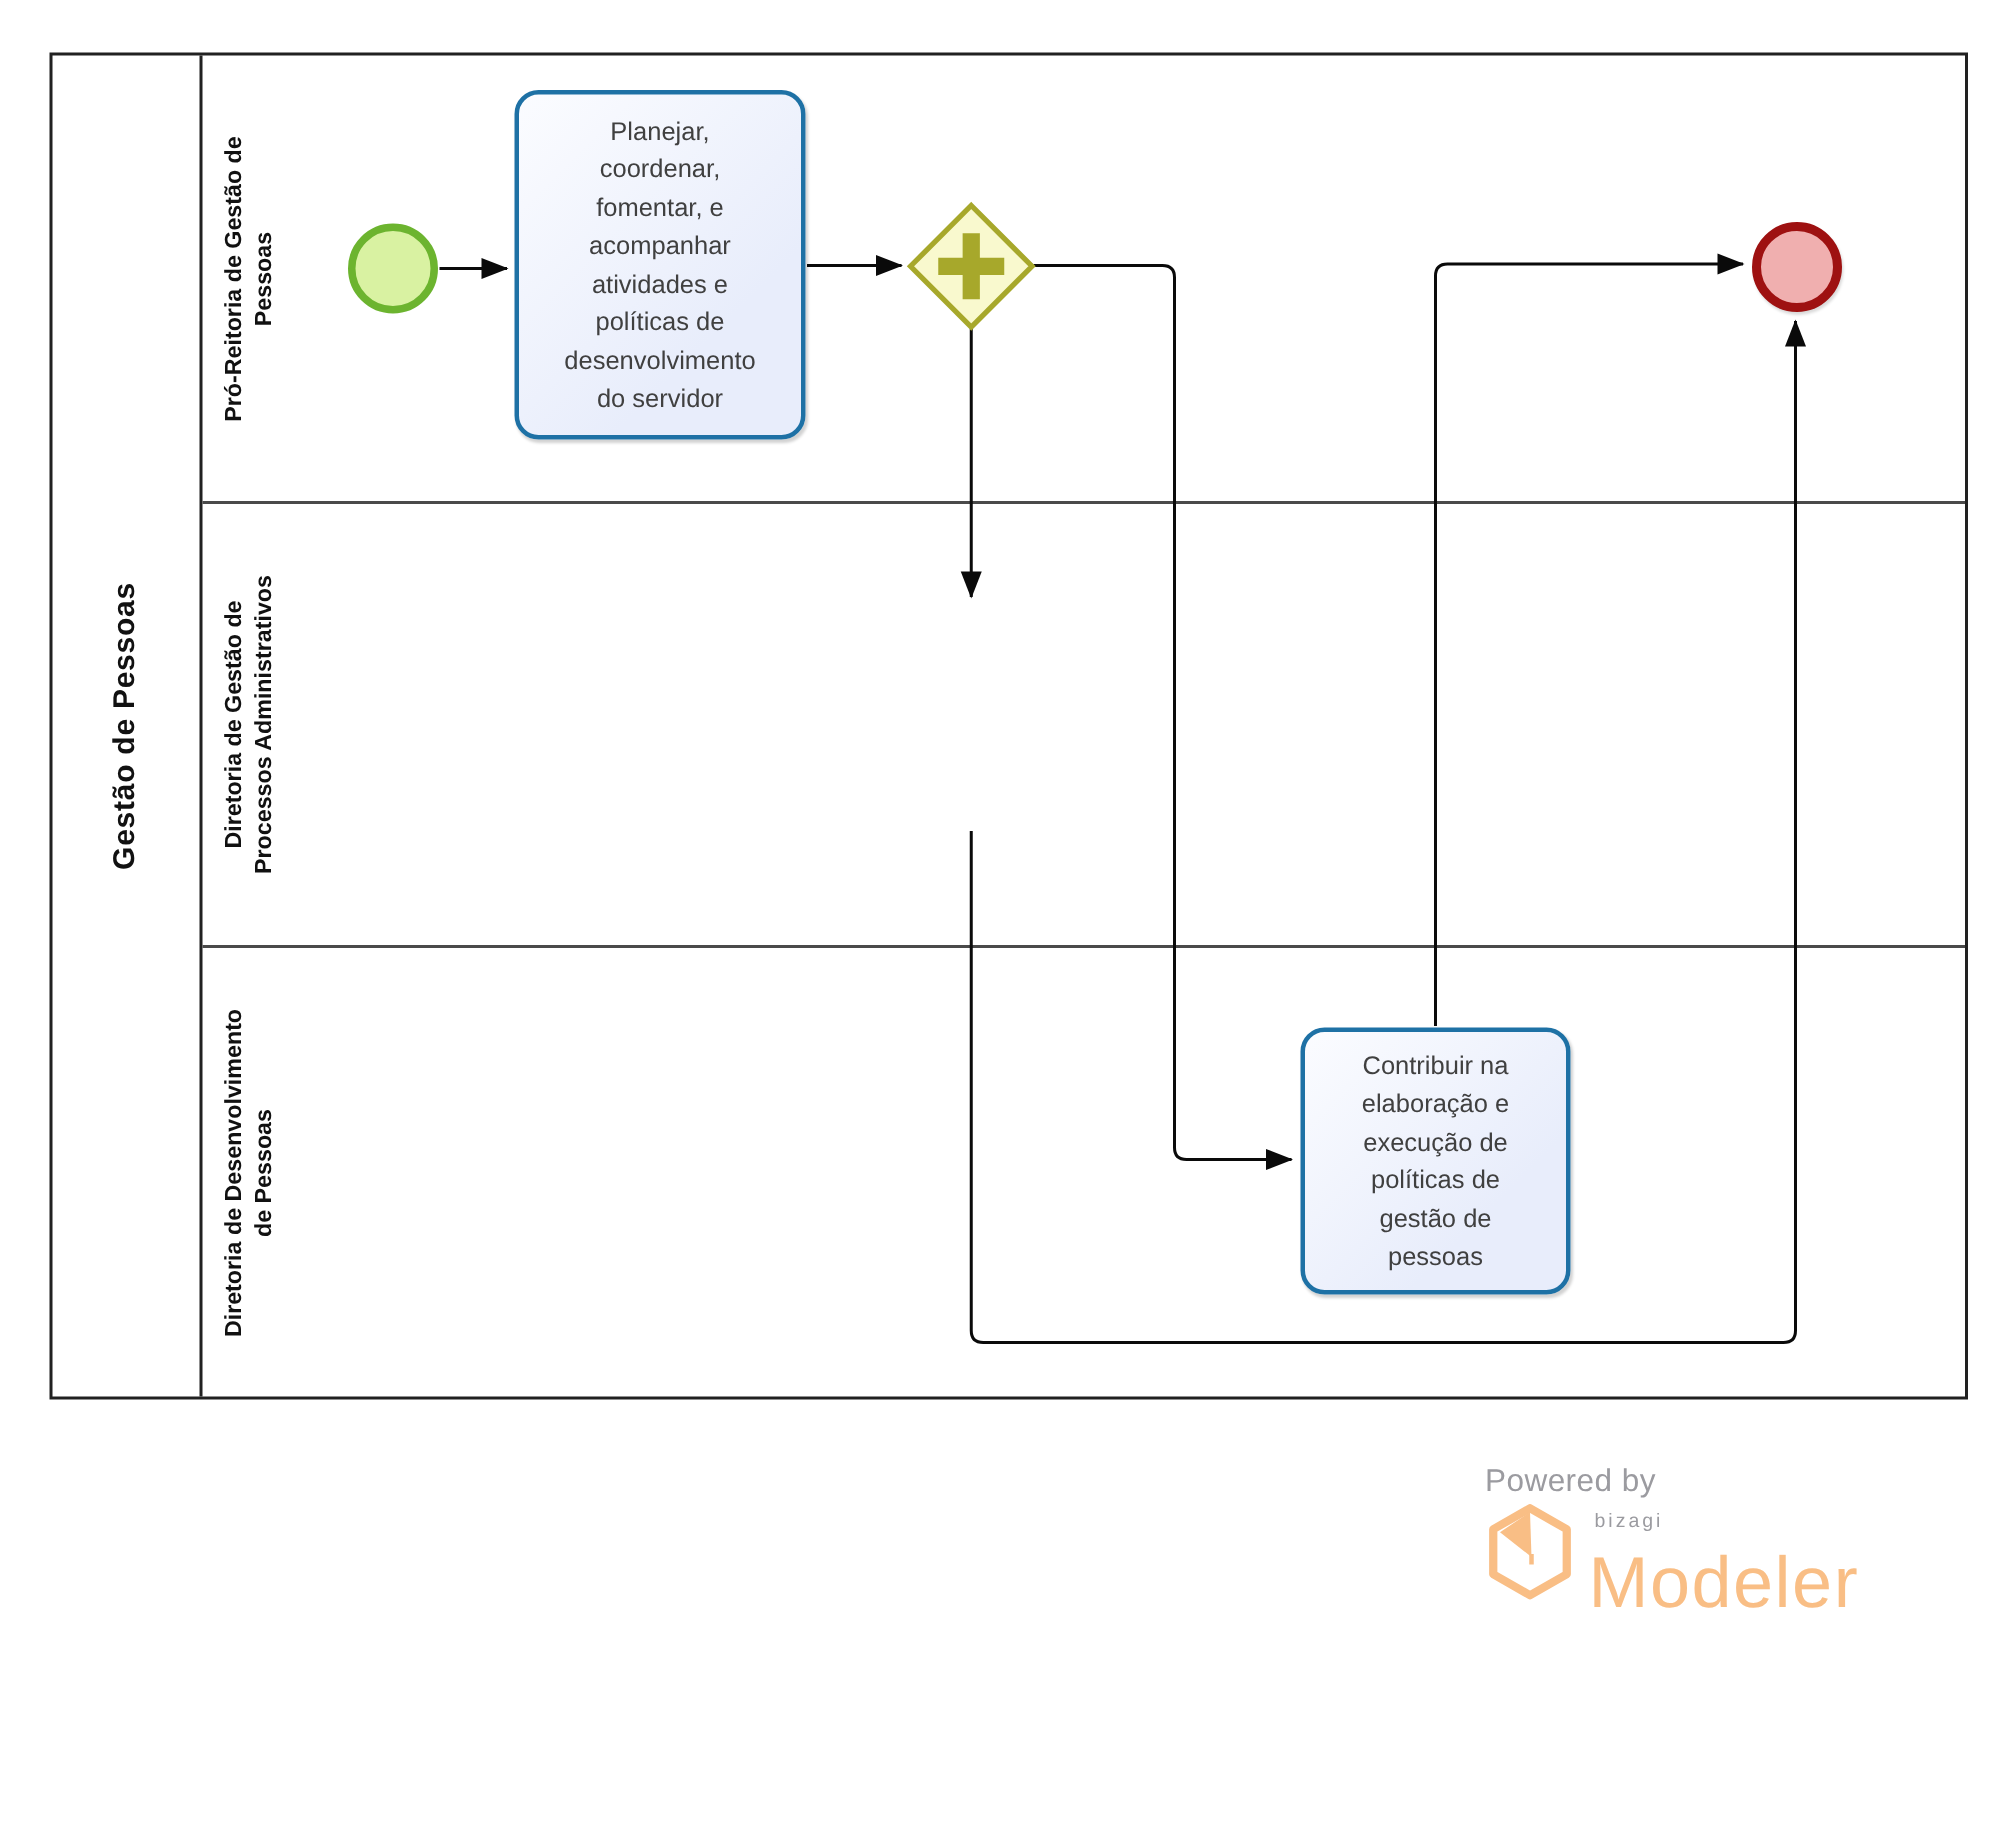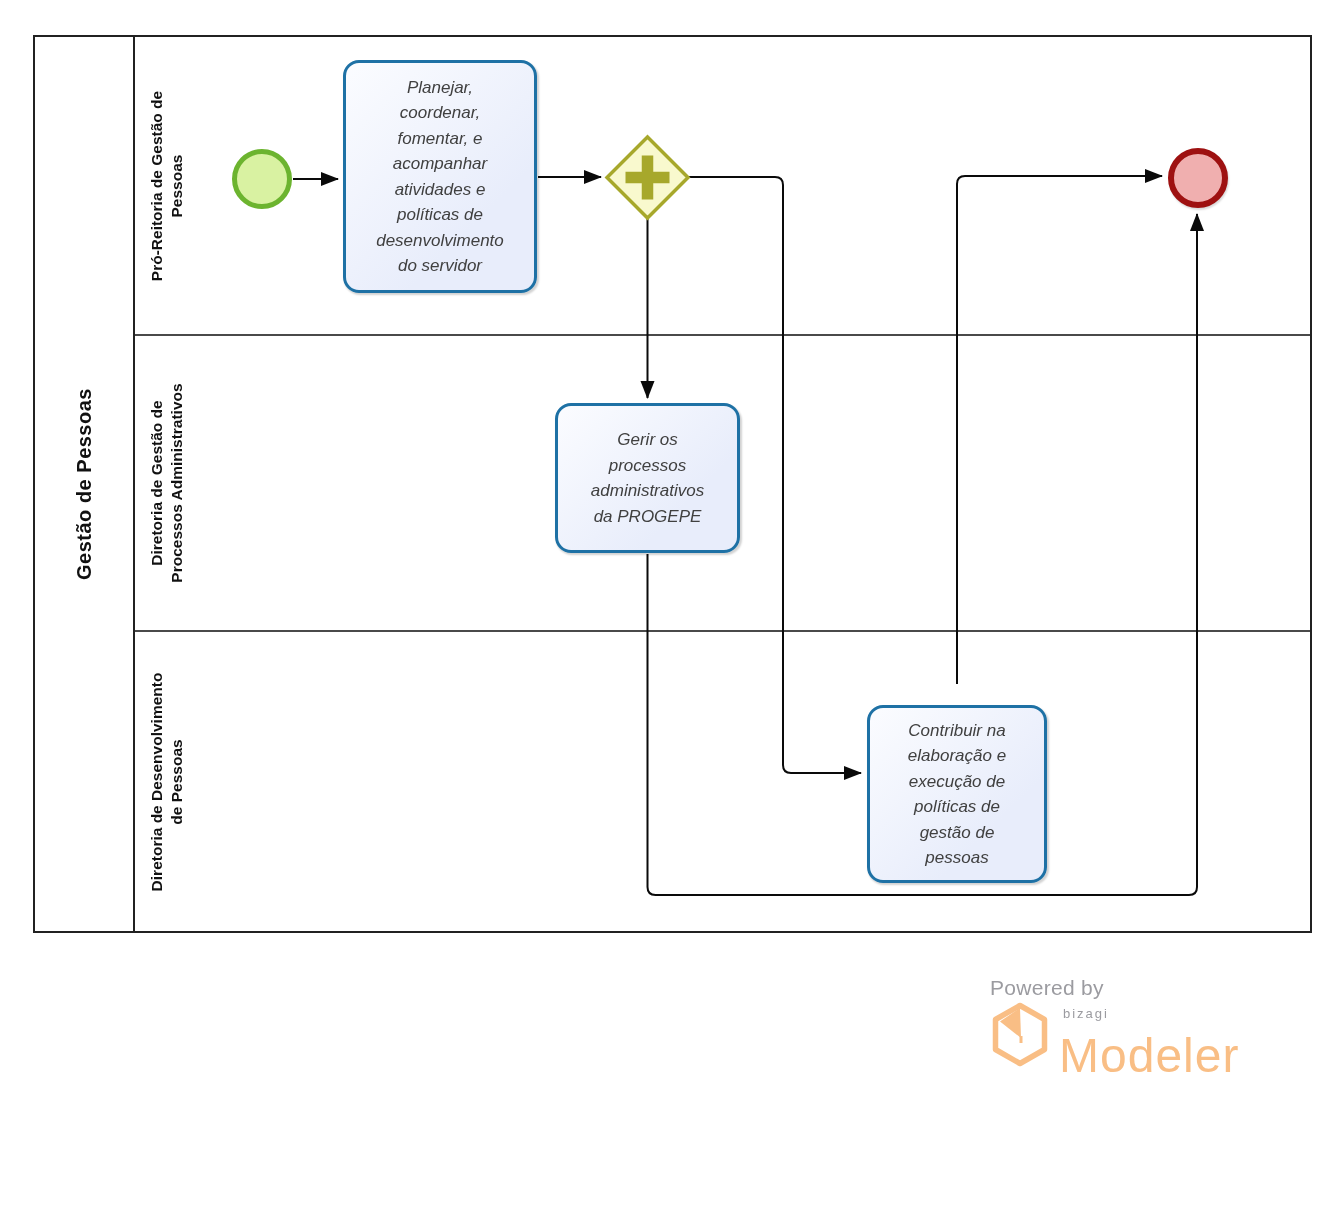--- a/index.html
+++ b/index.html
@@ -35,25 +35,25 @@
   }
 
   
   .task {
     position:absolute; box-sizing:border-box;
     border:3px solid var(--task-border,#1E71A5); border-radius:16px;
     background:linear-gradient(135deg,#fbfcff 0%, var(--task-fill,#E8EDFB) 70%);
     box-shadow:1.5px 2px 2px rgba(0,0,0,.18);
     display:flex; align-items:center; justify-content:center;
     text-align:center; white-space:pre-line;
-    font-size:17px; line-height:25.5px; color:var(--text,#404040);font-style:italic;
+    font-size:17px; line-height:25.5px; color:var(--text,#404040);
   }
   .task-planejar  { left:343px; top:60px;  width:194px; height:233px; }
   .task-gerir     { left:555px; top:403px; width:185px; height:150px; }
-  .task-contribuir{ left:867px; top:685px; width:180px; height:178px;margin-top:20px; }
+  .task-contribuir{ left:867px; top:685px; width:180px; height:178px; }
 
   .event { position:absolute; width:60px; height:60px; border-radius:50%; box-sizing:border-box; }
   .event-start {
     left:232px; top:149px;
     border:5px solid var(--start-border,#6CB42F); background:var(--start-fill,#D9F2A2);
   }
   .event-end {
     left:1168px; top:148px;
     border:6px solid var(--end-border,#9E1111); background:var(--end-fill,#F0AFAF);
     box-shadow:1px 2px 2px rgba(0,0,0,.15);
@@ -132,24 +132,20 @@
 atividades e
 políticas de
 desenvolvimento
 do servidor</div>
 
   <svg class="gateway" width="87" height="87">
     <polygon points="43.5,3 84,43.5 43.5,84 3,43.5" fill="var(--gateway-fill,#F9F9CE)" stroke="var(--gateway-border,#A7A82B)" stroke-width="3.5"></polygon>
     <path d="M43.5 21.5 V65.5 M21.5 43.5 H65.5" stroke="var(--gateway-border,#A7A82B)" stroke-width="11.5"></path>
   </svg>
 
-  <div class="task task-gerir">Gerir os
-processos
-administrativos
-da PROGEPE</div>
 
   <div class="task task-contribuir">Contribuir na
 elaboração e
 execução de
 políticas de
 gestão de
 pessoas</div>
 
   <div class="event event-end"></div>
 

